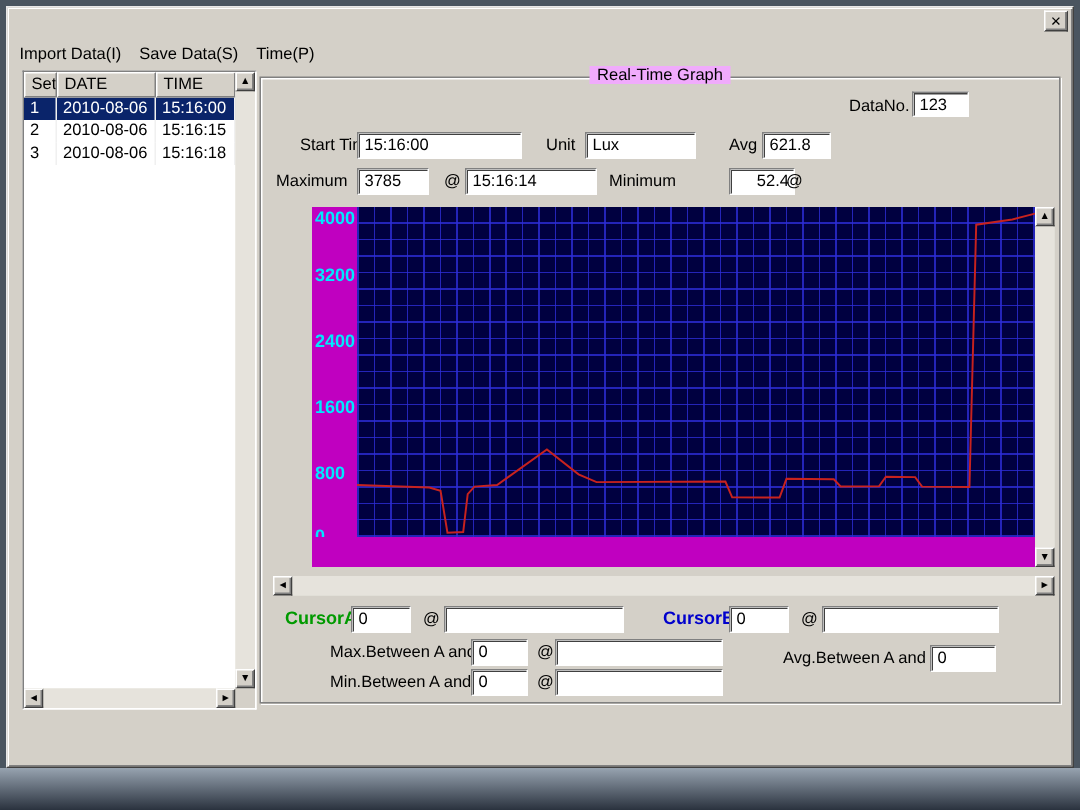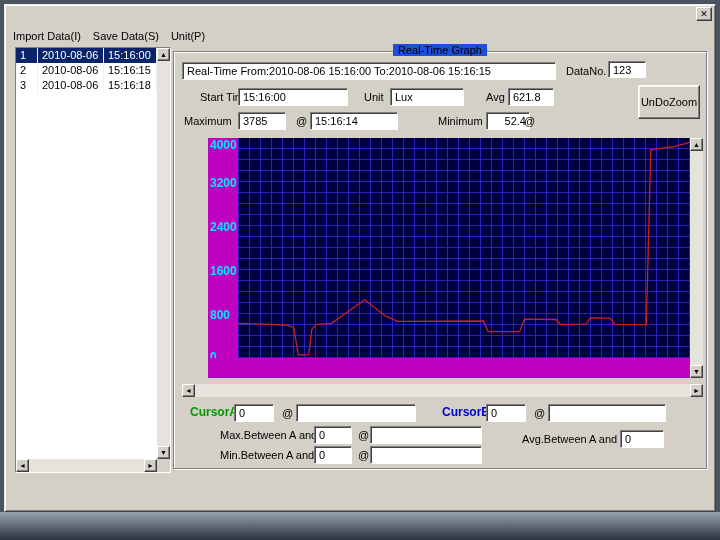--- a/index.html
+++ b/index.html
@@ -83,21 +83,21 @@
   }
   .sb-track { flex:1 1 auto; background:#e6e3dc; }
   
   .groupbox {
     position:absolute; left:168px; top:46px; width:534px; height:418px;
     border:1px solid #808080;
     box-shadow: inset 1px 1px 0 #fff, 1px 1px 0 #fff;
   }
   .gb-title {
     position:absolute; top:-8px; left:50%; transform:translateX(-50%);
-    background:#1d4ed8; padding:0 5px; white-space:nowrap;
+    background:#f0abfc; padding:0 5px; white-space:nowrap;
   }
   
   .y-strip {
     position:absolute; left:34px; top:86px; width:30px; height:240px;
     background:#c000c0;
   }
   .ytick { position:absolute; left:2px; color:#00e8ff; font-weight:bold; font-size:12px; }
   .ytick:nth-of-type(1){top:0;} .ytick:nth-of-type(2){top:38px;}
   .ytick:nth-of-type(3){top:82px;} .ytick:nth-of-type(4){top:126px;}
   .ytick:nth-of-type(5){top:170px;} .ytick:nth-of-type(6){top:212px;}
@@ -126,25 +126,30 @@
 
 <div class="window">
 
   <div class="close-btn">
     <span>✕</span>
   </div>
 
   <div class="menubar">
     <span class="menu-item">Import Data(I)</span>
     <span class="menu-item">Save Data(S)</span>
-    <span class="menu-item">Unit(P)</span>
+    <span class="menu-item">Time(P)</span>
   </div>
 
   <div class="table-box">
     <div class="table-main">
+      <div class="thead">
+        <div class="hcell c-set">Set</div>
+        <div class="hcell c-date">DATE</div>
+        <div class="hcell c-time">TIME</div>
+      </div>
       <div class="trow selected">
         <div class="tcell c-set">1</div>
         <div class="tcell c-date">2010-08-06</div>
         <div class="tcell c-time">15:16:00</div>
       </div>
       <div class="trow">
         <div class="tcell c-set">2</div>
         <div class="tcell c-date">2010-08-06</div>
         <div class="tcell c-time">15:16:15</div>
       </div>
@@ -163,37 +168,35 @@
       <div class="sb-btn"><span>◄</span></div>
       <div class="sb-track"></div>
       <div class="sb-btn"><span>►</span></div>
     </div>
     <div class="corner"></div>
   </div>
 
   <div class="groupbox">
     <span class="gb-title">Real-Time Graph</span>
 
-    <div class="field" style="left:8px; top:10px; width:374px;">Real-Time From:2010-08-06 15:16:00 To:2010-08-06 15:16:15</div>
     <span class="lbl" style="left:392px; top:13px;">DataNo.</span>
     <div class="field" style="left:434px; top:9px; width:38px; height:17px;">123</div>
 
     <span class="lbl" style="left:10px; top:39px;margin-left:16px;">Start Time</span>
     <div class="field" style="left:64px; top:36px; width:110px;">15:16:00</div>
     <span class="lbl" style="left:190px; top:39px;">Unit</span>
     <div class="field" style="left:216px; top:36px; width:74px;">Lux</div>
     <span class="lbl" style="left:312px; top:39px;">Avg</span>
     <div class="field" style="left:334px; top:36px; width:46px;">621.8</div>
-    <div class="btn3d" style="left:464px; top:33px; width:62px; height:34px; line-height:32px;">UnDoZoom</div>
 
     <span class="lbl" style="left:10px; top:63px;">Maximum</span>
     <div class="field" style="left:64px; top:60px; width:48px;">3785</div>
     <span class="lbl" style="left:122px; top:63px;">@</span>
     <div class="field" style="left:136px; top:60px; width:88px;">15:16:14</div>
-    <span class="lbl" style="left:264px; top:63px;">Minimum</span>
+    <span class="lbl" style="left:232px; top:63px;">Minimum</span>
     <div class="field" style="left:312px; top:60px; width:44px;text-align:right;">52.4</div>
     <span class="lbl" style="left:350px; top:63px;">@</span>
 
     <div class="y-strip">
       <span class="ytick">4000</span>
       <span class="ytick">3200</span>
       <span class="ytick">2400</span>
       <span class="ytick">1600</span>
       <span class="ytick">800</span>
       <span class="ytick">0</span>

